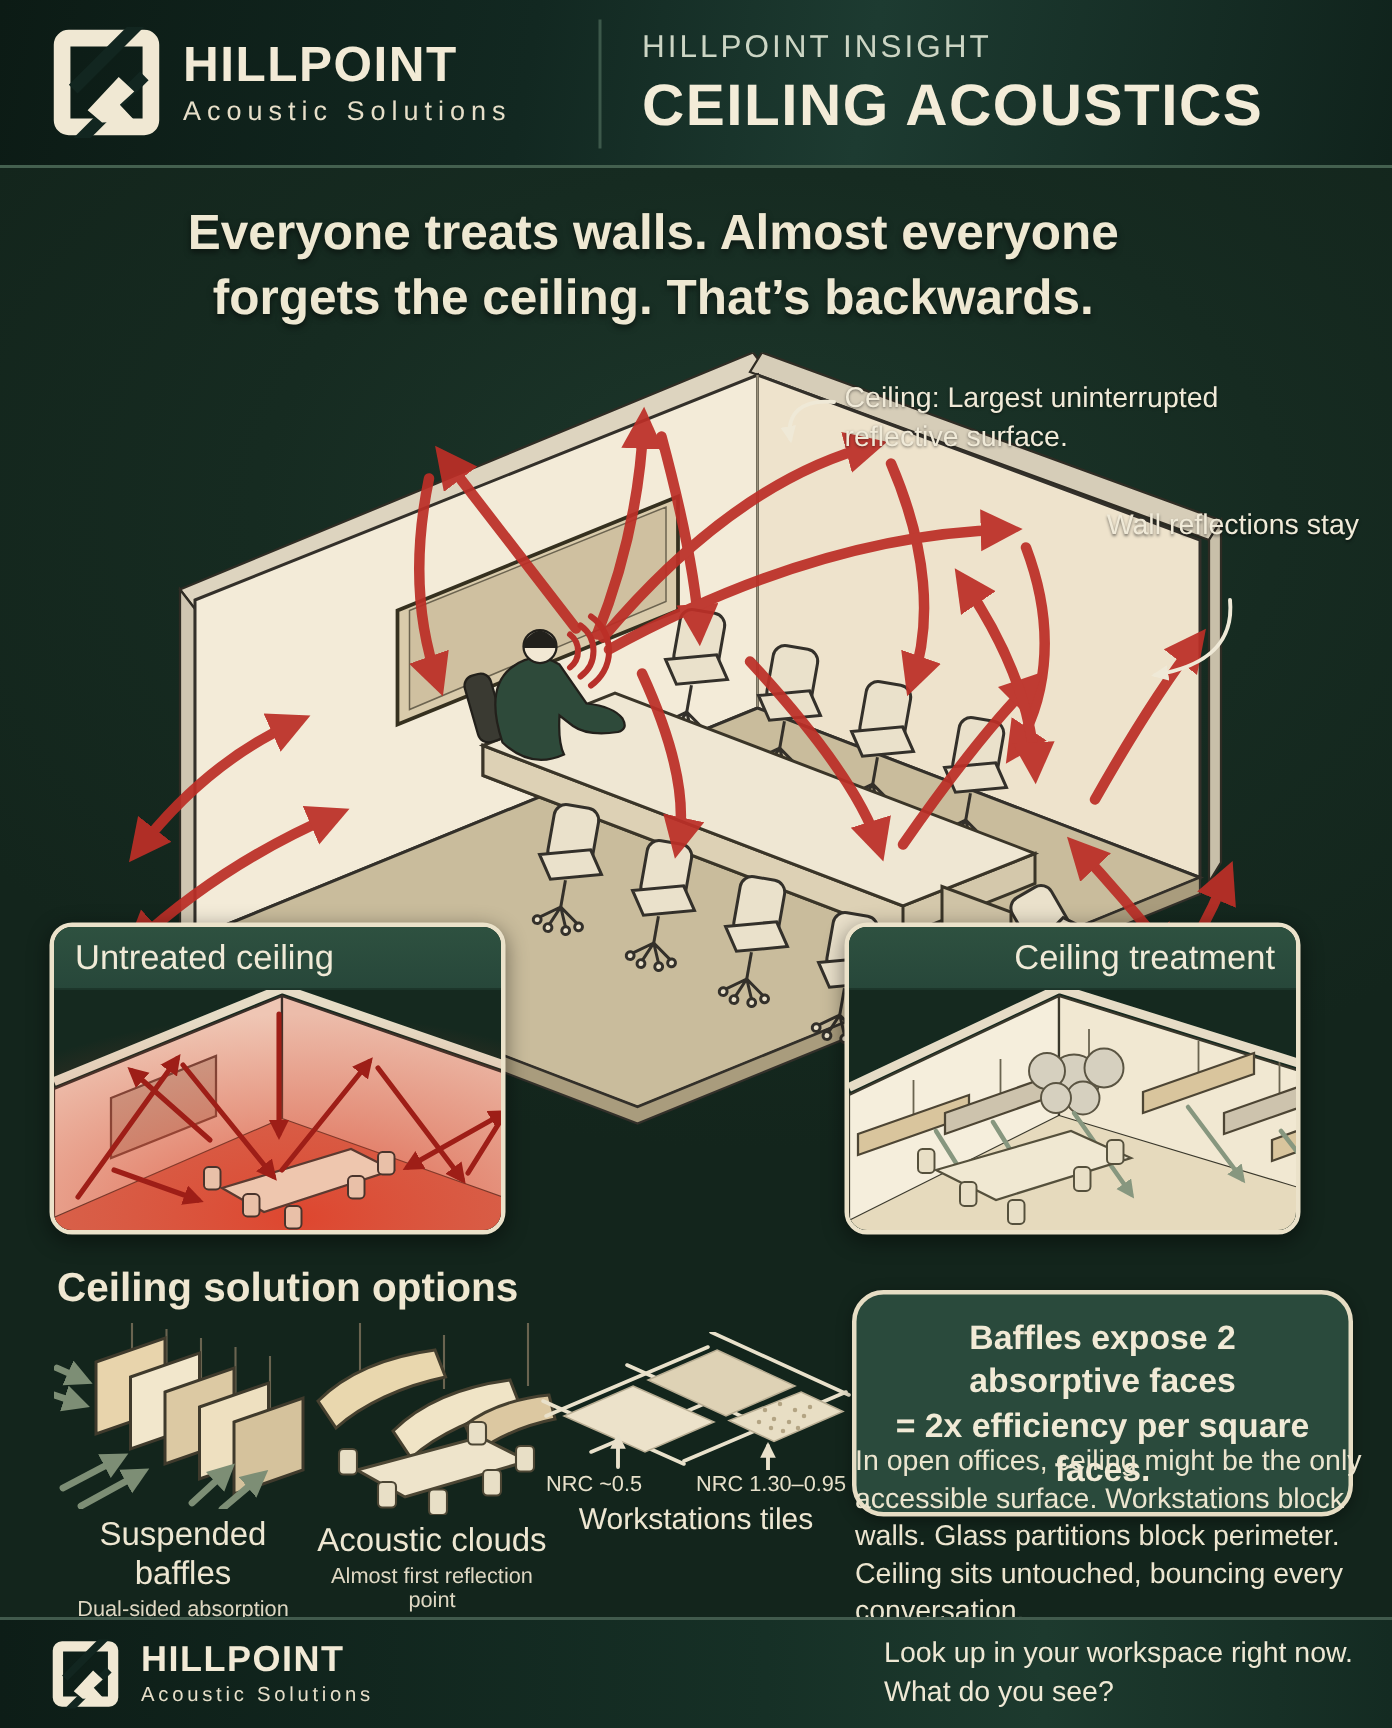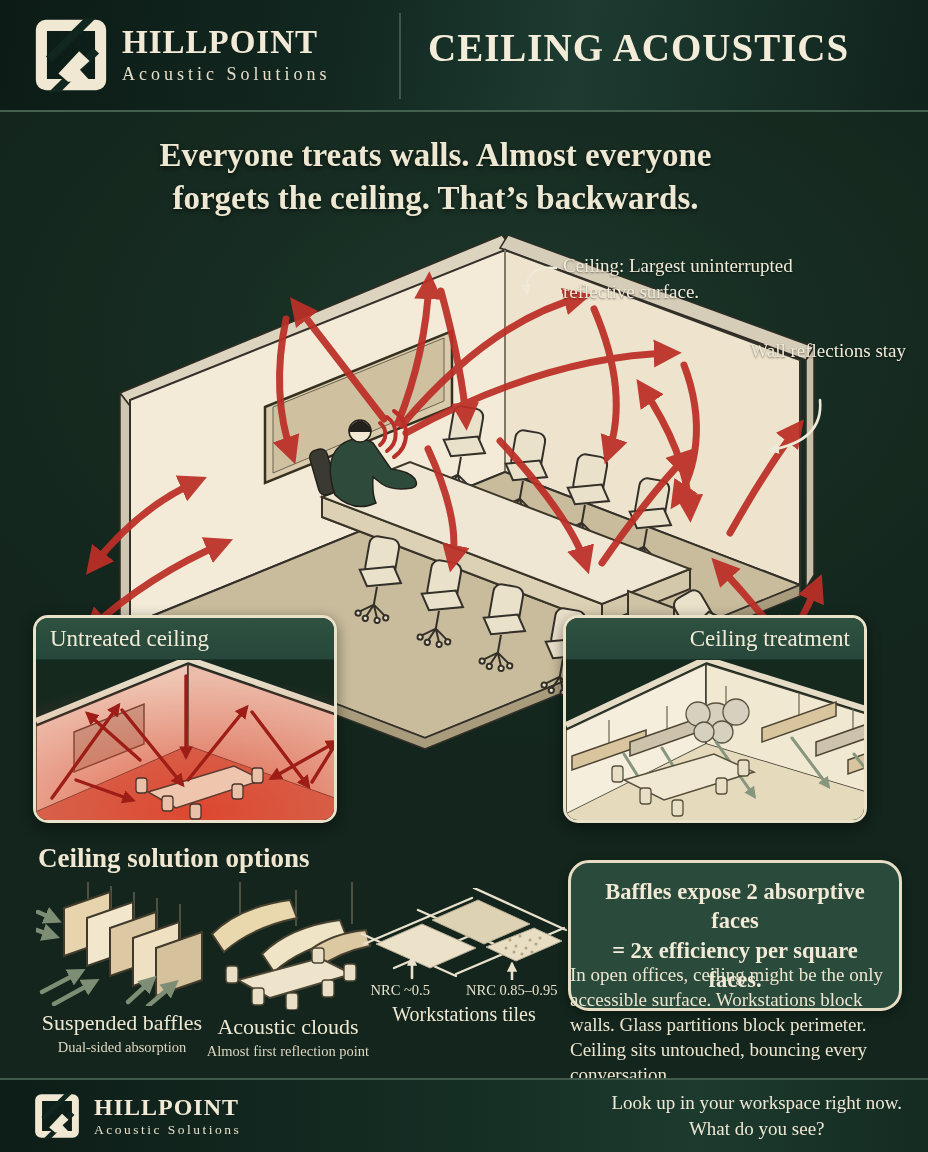--- a/index.html
+++ b/index.html
@@ -1,19 +1,19 @@
 <!DOCTYPE html>
 <html><head>
 <meta charset="utf-8">
 <style>
   * { margin:0; padding:0; box-sizing:border-box; }
   html,body { background:#0d1a15; }
   .canvas {
     position:relative; width:928px; height:1152px; overflow:hidden;
-    font-family:Liberation Serif, serif;
+    font-family:Liberation Sans, sans-serif;
     background: radial-gradient(ellipse 620px 420px at 55% 30%, #1d382c 0%, #162b21 55%, #13251c 100%);
     color:#f0e8d3;
   }
   
   .header {
     position:absolute; left:0; top:0; width:928px; height:112px;
     background: linear-gradient(100deg, #0c1b15 0%, #122821 38%, #1d3b31 62%, #10231c 100%);
     border-bottom:2px solid #44604f;
     display:flex; align-items:center;
   }
@@ -76,21 +76,21 @@
   
   .footer {
     position:absolute; left:0; top:1078px; width:928px; height:74px;
     background:linear-gradient(90deg,#0d1d17 0%, #163026 55%, #1d3a2e 75%, #142b22 100%);
     border-top:2px solid #415a4c;
     display:flex; align-items:center; justify-content:space-between;
     padding:0 26px 0 34px; z-index:3;
   }
   .footer .brand-text .brand-name { font-size:24px; }
   .footer .brand-text .brand-sub { font-size:13.5px; letter-spacing:2.5px; margin-top:3px; }
-  .footer-cta { text-align:center; font-size:19px; color:#eee8d4; line-height:1.35; }
+  .footer-cta { text-align:left; font-size:19px; color:#eee8d4; line-height:1.35; }
 </style>
 </head>
 <body>
 
 <div class="canvas">
 
   <svg width="0" height="0" style="position:absolute">
     <defs>
       <marker id="mR" markerWidth="4.8" markerHeight="4.8" refX="2.6" refY="2" orient="auto" markerUnits="strokeWidth">
         <path d="M0 0L4 2L0 4z" fill="#bc2f27"></path>
@@ -127,20 +127,21 @@
         <line x1="84" y1="44" x2="22" y2="106" stroke="#122620" stroke-width="11"></line>
         <path d="M33 75 L61 45 L75 58 L62 70 L76 85 L46 86 Z" fill="#f0e8d3"></path>
       </svg>
       <div class="brand-text">
         <div class="brand-name">HILLPOINT</div>
         <div class="brand-sub">Acoustic Solutions</div>
       </div>
     </div>
     <div class="hdr-divider"></div>
     <div class="hdr-title-block">
+      <div class="hdr-kicker">HILLPOINT INSIGHT</div>
       <div class="hdr-title">CEILING ACOUSTICS</div>
     </div>
   </div>
 
   <div class="headline">
     <span style="display:block">Everyone treats walls. Almost everyone</span>
     <span style="display:block">forgets the ceiling. That’s backwards.</span>
   </div>
 
   <svg class="room-svg" viewBox="0 0 880 545">
@@ -437,21 +438,21 @@
         <circle cx="180" cy="50" r="1.5"></circle>
           <circle cx="154" cy="64" r="1.5"></circle>
       </g>
       <g stroke="#e9e1cb" stroke-width="2.6" fill="none" stroke-linecap="round">
         <path d="M52 90 L52 70" marker-end="url(#mC)"></path>
         <path d="M152 92 L152 76" marker-end="url(#mC)"></path>
       </g>
     </svg>
     <div class="nrc-row">
       <span>NRC ~0.5</span>
-      <span>NRC 0.85–0.95</span>
+      <span>NRC 1.30–0.95</span>
     </div>
     <div class="opt-label" style="font-size:20px">Workstations tiles</div>
   </div>
 
   <div class="callout">
     <span style="display:block">Baffles expose 2 absorptive faces</span>
     <span style="display:block">= 2x efficiency per square faces.</span>
   </div>
   <div class="body-text">In open offices, ceiling might be the only accessible surface. Workstations block walls. Glass partitions block perimeter. Ceiling sits untouched, bouncing every conversation.</div>
 

